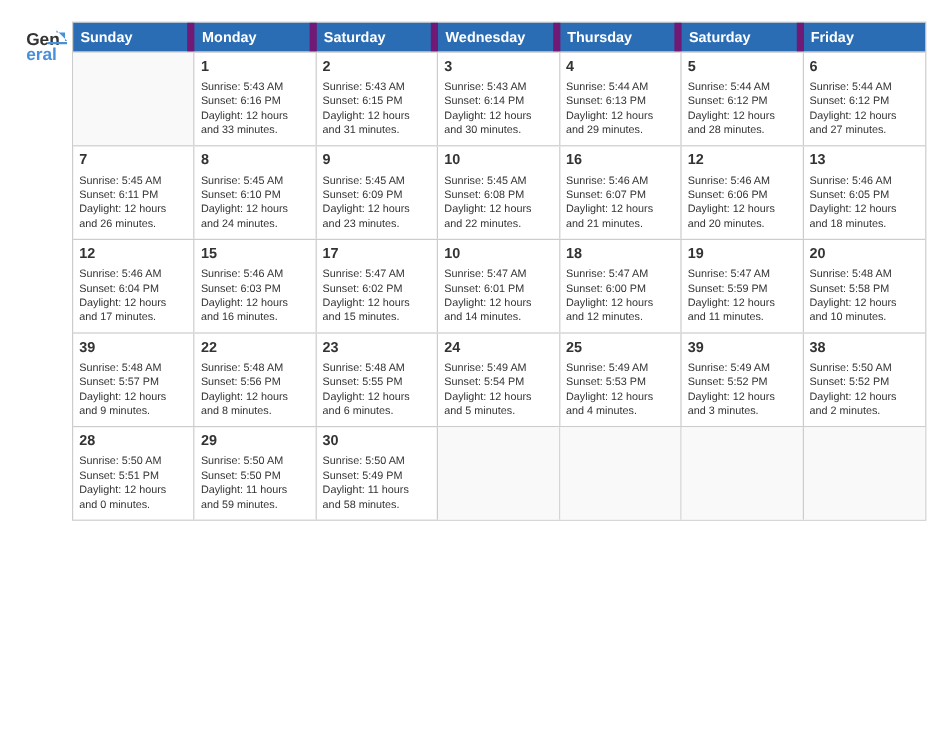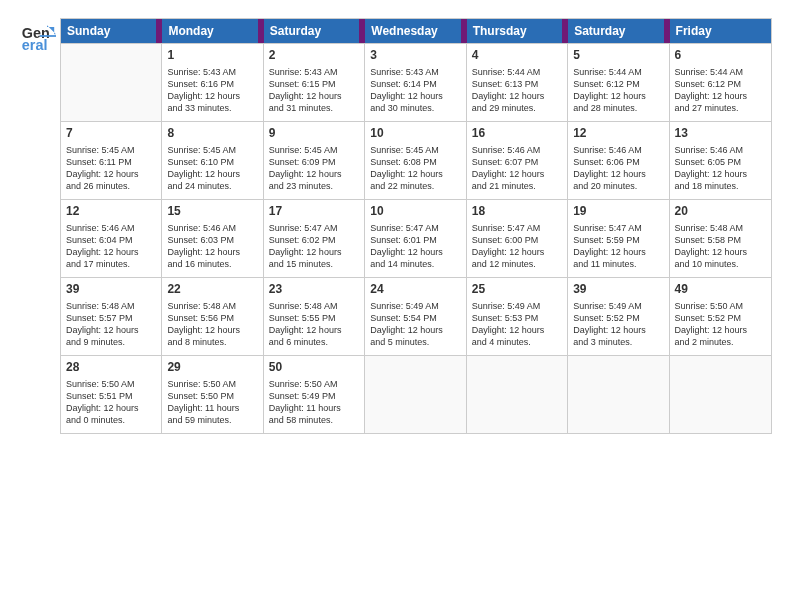--- a/index.html
+++ b/index.html
@@ -315,21 +315,21 @@
 and 4 minutes.</div>
           </div>
           <div class="cal-cell">
             <span class="day-num">39</span>
             <div class="cell-info" style="white-space: pre-line;">Sunrise: 5:49 AM
 Sunset: 5:52 PM
 Daylight: 12 hours
 and 3 minutes.</div>
           </div>
           <div class="cal-cell">
-            <span class="day-num">49</span>
+            <span class="day-num">38</span>
             <div class="cell-info" style="white-space: pre-line;">Sunrise: 5:50 AM
 Sunset: 5:52 PM
 Daylight: 12 hours
 and 2 minutes.</div>
           </div>
         </div>
         <div class="cal-row">
           <div class="cal-cell">
             <span class="day-num">28</span>
             <div class="cell-info" style="white-space: pre-line;">Sunrise: 5:50 AM
@@ -338,21 +338,21 @@
 and 0 minutes.</div>
           </div>
           <div class="cal-cell">
             <span class="day-num">29</span>
             <div class="cell-info" style="white-space: pre-line;">Sunrise: 5:50 AM
 Sunset: 5:50 PM
 Daylight: 11 hours
 and 59 minutes.</div>
           </div>
           <div class="cal-cell">
-            <span class="day-num">50</span>
+            <span class="day-num">30</span>
             <div class="cell-info" style="white-space: pre-line;">Sunrise: 5:50 AM
 Sunset: 5:49 PM
 Daylight: 11 hours
 and 58 minutes.</div>
           </div>
           <div class="cal-cell empty"></div>
           <div class="cal-cell empty"></div>
           <div class="cal-cell empty"></div>
           <div class="cal-cell empty"></div>
         </div>

